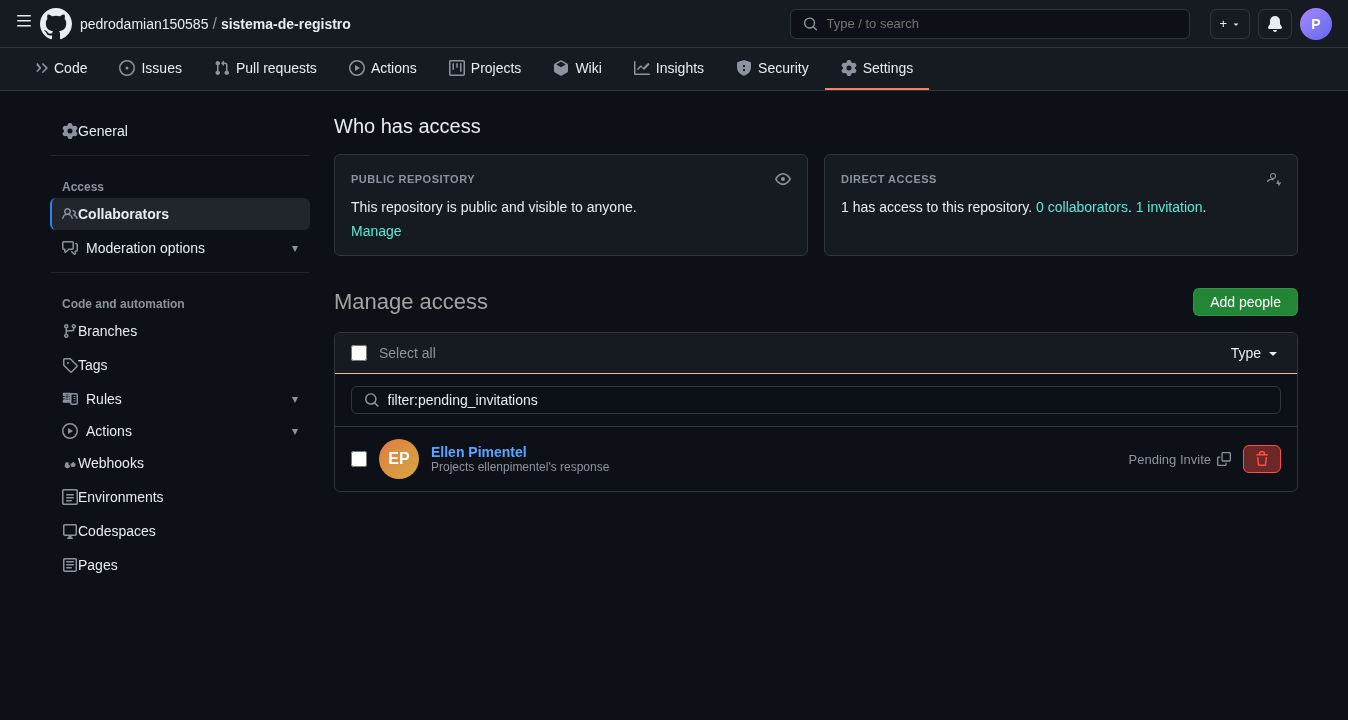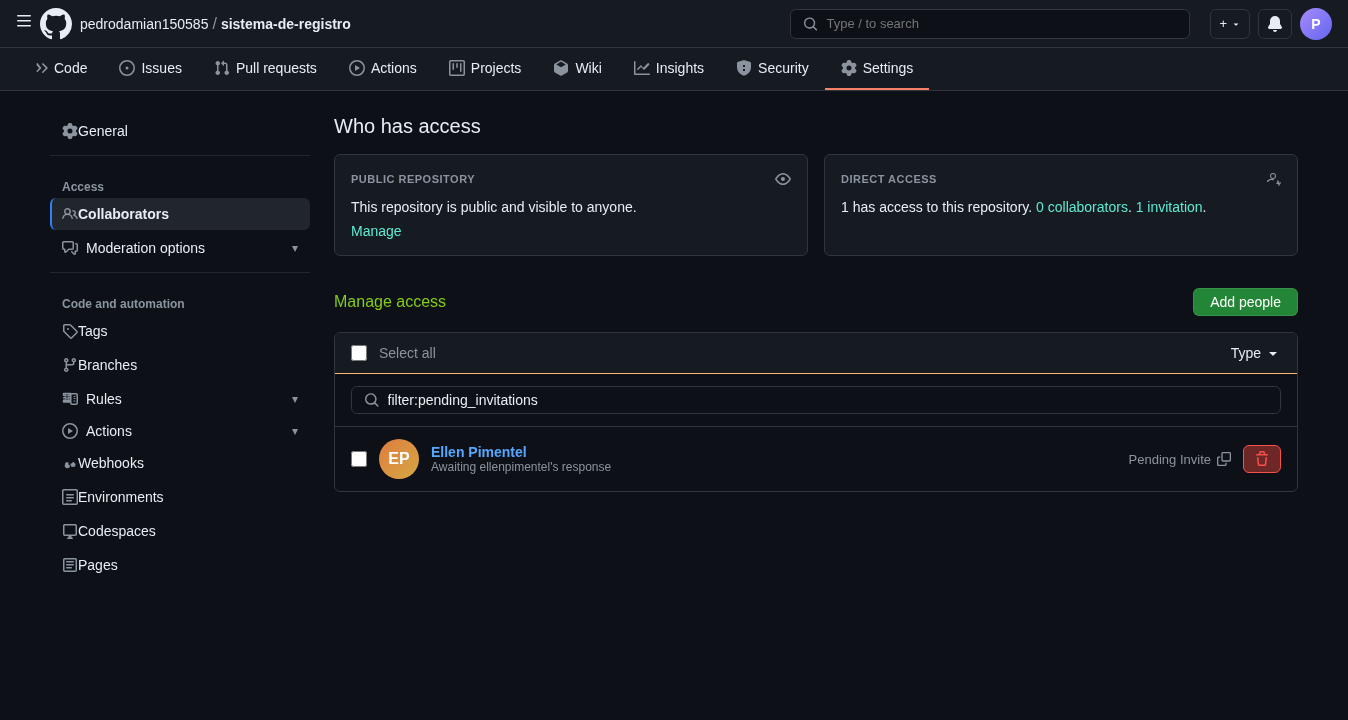--- a/index.html
+++ b/index.html
@@ -166,21 +166,21 @@
     .access-card-text { font-size: 14px; color: #e6edf3; margin-bottom: 8px; }
     .access-card-link { color: #5eead4; text-decoration: none; font-size: 14px; }
 
     
     .manage-access-header {
       display: flex;
       align-items: center;
       justify-content: space-between;
       margin-bottom: 16px;
     }
-    .manage-access-title { font-size: 16px; font-weight: 400; color: #84cc16; }
+    .manage-access-title { font-size: 22px; font-weight: 400; color: #a3a3a3; }
     .add-people-btn {
       background: #238636;
       color: #fff;
       border: 1px solid rgba(240,246,252,0.1);
       border-radius: 6px;
       padding: 5px 16px;
       font-size: 14px;
       font-weight: 500;
       cursor: pointer;
     }
@@ -409,30 +409,30 @@
       <span>Moderation options</span>
       <span class="sidebar-chevron">▾</span>
     </div>
 
     <div class="sidebar-divider"></div>
 
     <div class="sidebar-section-label">Code and automation</div>
 
     <div class="sidebar-item">
       <svg width="16" height="16" viewBox="0 0 16 16" fill="#8b949e">
+          <path d="M9.5 3.25a2.25 2.25 0 1 1 3 2.122V6A2.5 2.5 0 0 1 10 8.5H6a1 1 0 0 0-1 1v1.128a2.251 2.251 0 1 1-1.5 0V5.372a2.25 2.25 0 1 1 1.5 0v1.836A2.493 2.493 0 0 1 6 7h4a1 1 0 0 0 1-1v-.628A2.25 2.25 0 0 1 9.5 3.25Zm-6 0a.75.75 0 1 0 1.5 0 .75.75 0 0 0-1.5 0Zm8.25-.75a.75.75 0 1 0 0 1.5.75.75 0 0 0 0-1.5ZM4.25 12a.75.75 0 1 0 0 1.5.75.75 0 0 0 0-1.5Z"></path>
+        </svg>
+      <span>Branches</span>
+    </div>
+
+    <div class="sidebar-item">
+      <svg width="16" height="16" viewBox="0 0 16 16" fill="#8b949e">
           <path d="M1 7.775V2.75C1 1.784 1.784 1 2.75 1h5.025c.464 0 .91.184 1.238.513l6.25 6.25a1.75 1.75 0 0 1 0 2.474l-5.026 5.026a1.75 1.75 0 0 1-2.474 0l-6.25-6.25A1.752 1.752 0 0 1 1 7.775Zm1.5 0c0 .066.026.13.073.177l6.25 6.25a.25.25 0 0 0 .354 0l5.025-5.025a.25.25 0 0 0 0-.354l-6.25-6.25a.25.25 0 0 0-.177-.073H2.75a.25.25 0 0 0-.25.25ZM6 5a1 1 0 1 1 0 2 1 1 0 0 1 0-2Z"></path>
         </svg>
       <span>Tags</span>
-    </div>
-
-    <div class="sidebar-item">
-      <svg width="16" height="16" viewBox="0 0 16 16" fill="#8b949e">
-          <path d="M9.5 3.25a2.25 2.25 0 1 1 3 2.122V6A2.5 2.5 0 0 1 10 8.5H6a1 1 0 0 0-1 1v1.128a2.251 2.251 0 1 1-1.5 0V5.372a2.25 2.25 0 1 1 1.5 0v1.836A2.493 2.493 0 0 1 6 7h4a1 1 0 0 0 1-1v-.628A2.25 2.25 0 0 1 9.5 3.25Zm-6 0a.75.75 0 1 0 1.5 0 .75.75 0 0 0-1.5 0Zm8.25-.75a.75.75 0 1 0 0 1.5.75.75 0 0 0 0-1.5ZM4.25 12a.75.75 0 1 0 0 1.5.75.75 0 0 0 0-1.5Z"></path>
-        </svg>
-      <span>Branches</span>
     </div>
 
     <div class="sidebar-item-with-chevron">
       <svg width="16" height="16" viewBox="0 0 16 16" fill="#8b949e">
           <path d="M8.457 1.75a.75.75 0 0 1 .75.75v1.75a.75.75 0 0 1-.75.75H7.04a4.501 4.501 0 0 0-.26 1H8.46a.75.75 0 0 1 0 1.5H6.78a4.5 4.5 0 0 0 .26 1H8.46a.75.75 0 0 1 .75.75v1.75a.75.75 0 0 1-.75.75H1.543a.75.75 0 0 1-.75-.75v-1.75a.75.75 0 0 1 .75-.75H3.22a4.5 4.5 0 0 0 .26-1H1.543a.75.75 0 0 1 0-1.5H3.48a4.501 4.501 0 0 0-.26-1H1.543a.75.75 0 0 1-.75-.75V2.5a.75.75 0 0 1 .75-.75Zm0 1.5H2.293v.25h1.916c.204 0 .38.135.434.33a3 3 0 0 1 0 1.44.45.45 0 0 1-.434.33H2.293v.5h1.916c.204 0 .38.135.434.33a3 3 0 0 1 0 1.44.45.45 0 0 1-.434.33H2.293v.25H7.707v-.25H5.791a.45.45 0 0 1-.434-.33 3 3 0 0 1 0-1.44.45.45 0 0 1 .434-.33H7.71v-.5H5.791a.45.45 0 0 1-.434-.33 3 3 0 0 1 0-1.44.45.45 0 0 1 .434-.33H7.71v-.25ZM14 2a2 2 0 0 1 2 2v8a2 2 0 0 1-2 2H10a2 2 0 0 1-2-2V4a2 2 0 0 1 2-2Zm0 1.5h-4a.5.5 0 0 0-.5.5v8a.5.5 0 0 0 .5.5h4a.5.5 0 0 0 .5-.5V4a.5.5 0 0 0-.5-.5ZM11.5 7.5a.5.5 0 0 1 .5-.5h1a.5.5 0 0 1 0 1h-1a.5.5 0 0 1-.5-.5Zm0 2.5a.5.5 0 0 1 .5-.5h1a.5.5 0 0 1 0 1h-1a.5.5 0 0 1-.5-.5ZM12 5a.5.5 0 0 0 0 1h1a.5.5 0 0 0 0-1Z"></path>
         </svg>
       <span>Rules</span>
       <span class="sidebar-chevron">▾</span>
     </div>
 
@@ -531,21 +531,21 @@
         </div>
       </div>
 
       <div class="user-row">
         <input type="checkbox" class="user-checkbox" style="">
         <div class="user-avatar-placeholder">
           <span>EP</span>
         </div>
         <div class="user-info">
           <div class="user-name">Ellen Pimentel</div>
-          <div class="user-sub">Awaiting ellenpimentel's response</div>
+          <div class="user-sub">Projects ellenpimentel's response</div>
         </div>
         <div class="user-badge">
           <span>Pending Invite</span>
           <svg width="14" height="14" viewBox="0 0 16 16" fill="#8b949e" style="cursor:pointer">
               <path d="M0 6.75C0 5.784.784 5 1.75 5h1.5a.75.75 0 0 1 0 1.5h-1.5a.25.25 0 0 0-.25.25v7.5c0 .138.112.25.25.25h7.5a.25.25 0 0 0 .25-.25v-1.5a.75.75 0 0 1 1.5 0v1.5A1.75 1.75 0 0 1 9.25 16h-7.5A1.75 1.75 0 0 1 0 14.25ZM5 1.75C5 .784 5.784 0 6.75 0h7.5C15.216 0 16 .784 16 1.75v7.5A1.75 1.75 0 0 1 14.25 11h-7.5A1.75 1.75 0 0 1 5 9.25Zm1.75-.25a.25.25 0 0 0-.25.25v7.5c0 .138.112.25.25.25h7.5a.25.25 0 0 0 .25-.25v-7.5a.25.25 0 0 0-.25-.25Z"></path>
             </svg>
         </div>
         <button class="delete-btn">
           <svg width="16" height="16" viewBox="0 0 16 16" fill="#f85149">
               <path d="M11 1.75V3h2.25a.75.75 0 0 1 0 1.5H2.75a.75.75 0 0 1 0-1.5H5V1.75C5 .784 5.784 0 6.75 0h2.5C10.216 0 11 .784 11 1.75ZM4.496 6.675l.66 6.6a.25.25 0 0 0 .249.225h5.19a.25.25 0 0 0 .249-.225l.66-6.6a.75.75 0 0 1 1.492.149l-.66 6.6A1.748 1.748 0 0 1 10.595 15h-5.19a1.75 1.75 0 0 1-1.741-1.575l-.66-6.6a.75.75 0 1 1 1.492-.15ZM6.5 1.75V3h3V1.75a.25.25 0 0 0-.25-.25h-2.5a.25.25 0 0 0-.25.25Z"></path>

